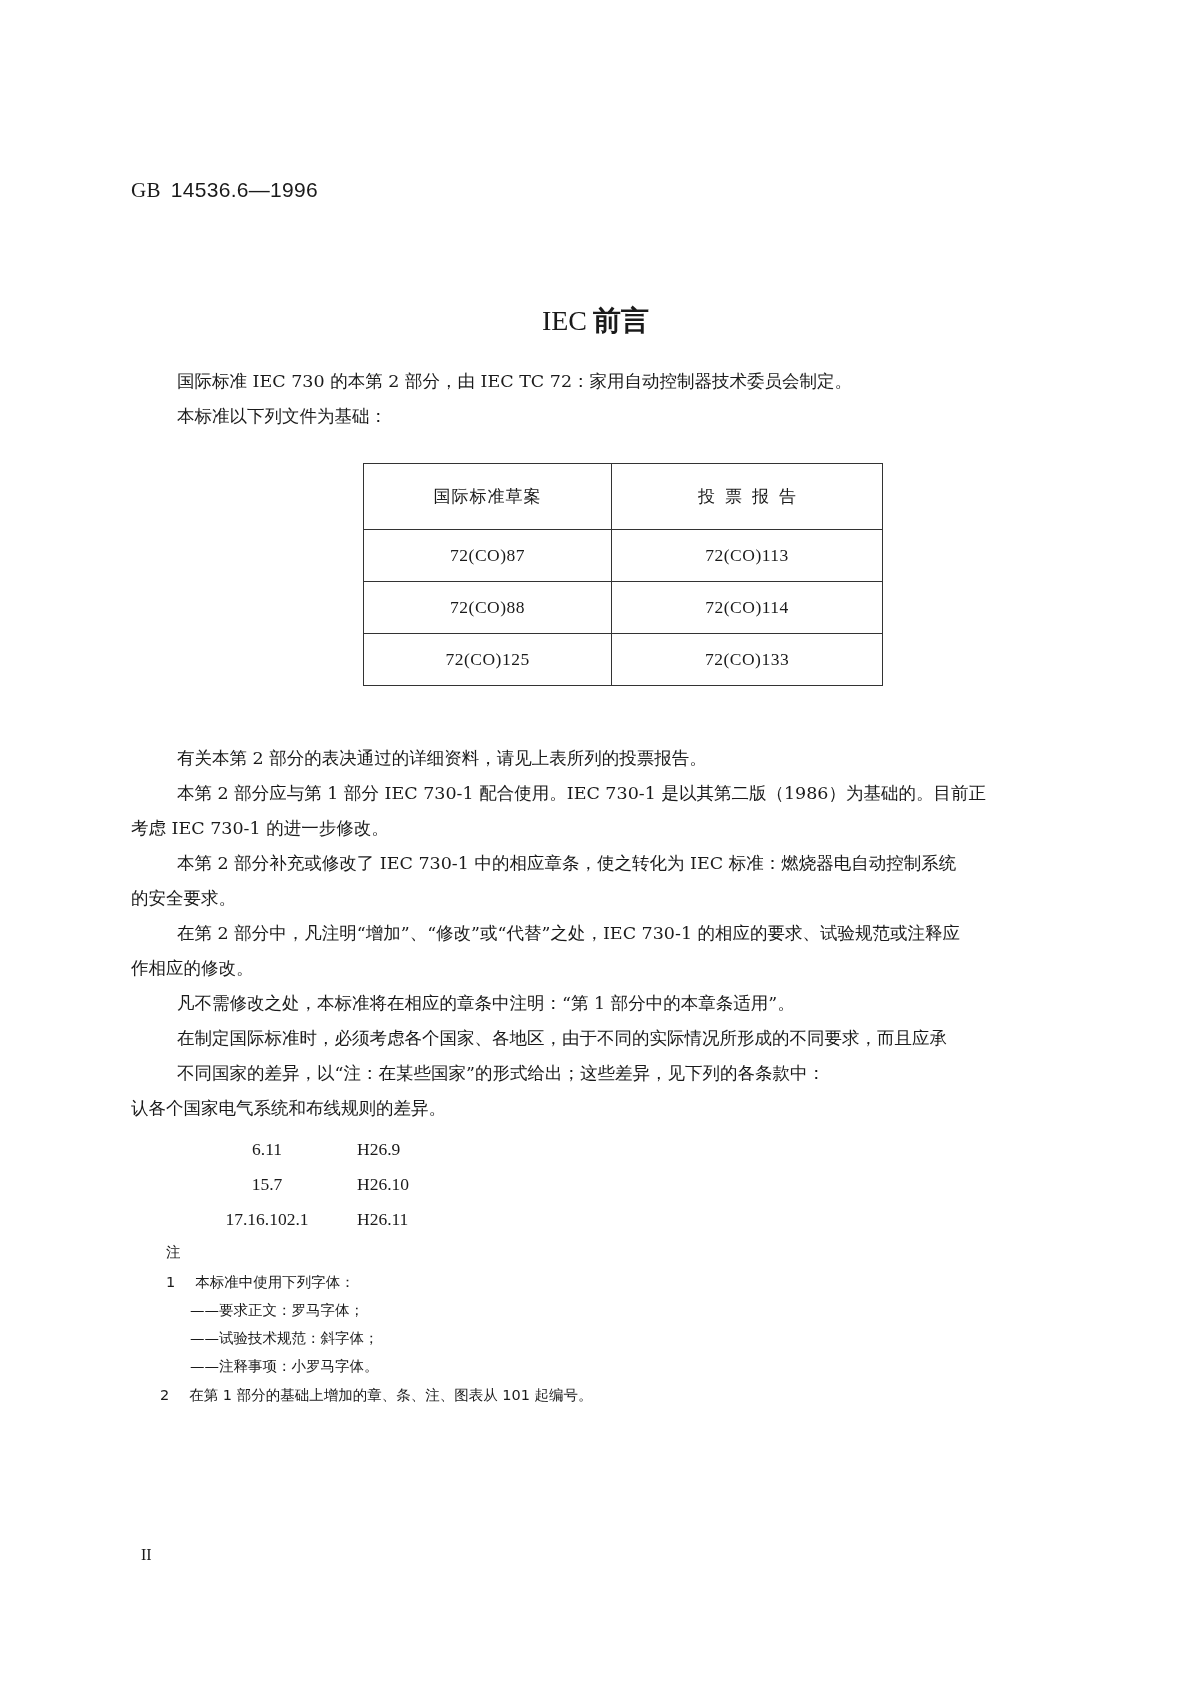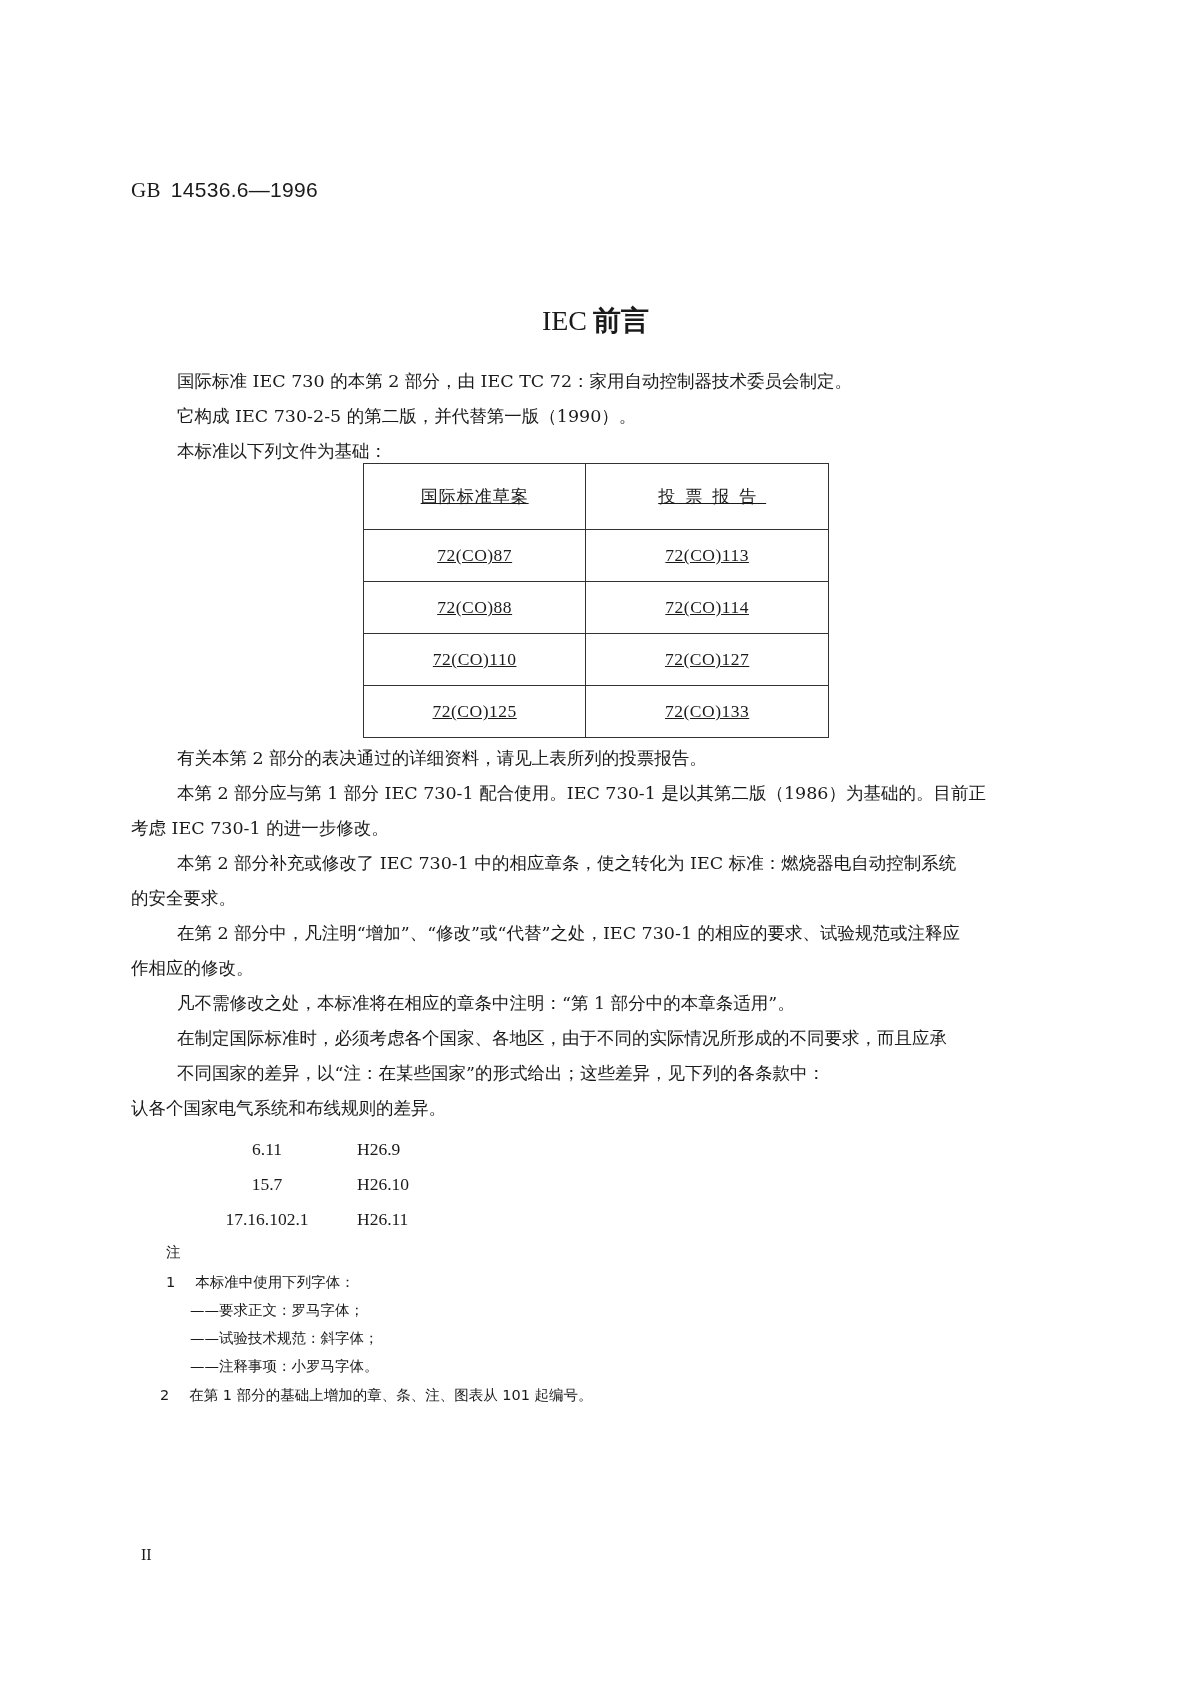--- a/index.html
+++ b/index.html
@@ -6,22 +6,22 @@
   body { width: 1191px; height: 1684px; position: relative; overflow: hidden;
          font-family: "DejaVu Serif", "Liberation Serif", serif; color: #1a1a1a; }
   .abs { position: absolute; white-space: nowrap; }
   #doc-code { left: 131px; top: 178px; font-size: 21px; font-family: "Liberation Sans", "DejaVu Sans", sans-serif; letter-spacing: 0.3px; }
   #doc-code .gb { font-family: "Liberation Serif", serif; font-weight: normal; margin-right: 10px; }
   #title { left: 0; width: 1191px; top: 302px; text-align: center; font-size: 28px; font-family: "Liberation Serif", serif; }
   #title .zh { font-weight: bold; font-family: "DejaVu Sans", sans-serif; margin-left: 6px; }
   .para { font-size: 17.5px; line-height: 35px; left: 131px; width: 930px; white-space: normal; }
   .para .indent { padding-left: 46px; }
   .line { display: block; }
-  table#basis { position: absolute; left: 363px; top: 463px; width: 466px; border-collapse: collapse;
-                border: 1.5px solid #222; font-size: 17px; text-decoration: underline; }
+  table#basis { position: absolute; left: 363px; top: 463px; width: 520px; border-collapse: collapse;
+                border: 1.5px solid #222; font-size: 17px; }
   #basis th, #basis td { border: 1.3px solid #333; text-align: center; font-weight: normal; height: 51px; padding: 0; }
   #basis th { height: 65px; }
   #basis th.c1 { letter-spacing: 1px; }
   #basis th.c2 { letter-spacing: 10px; padding-left: 10px; }
   #basis td { font-family: "Liberation Serif", serif; font-size: 17.5px; letter-spacing: 0.5px; }
   .clause-row { position: absolute; left: 177px; font-size: 17.5px; font-family: "Liberation Serif", serif; text-align: center; }
   .clause-row span { display: inline-block; }
   .clause-row .a { width: 180px; }
   .note { font-size: 14.5px; font-family: "DejaVu Sans", sans-serif; }
   #page-num { left: 141px; top: 1546px; font-family: "Liberation Serif", serif; font-size: 16px; }
@@ -32,43 +32,38 @@
 <div id="doc-code" class="abs">
   <span class="gb">GB</span><span>14536.6—1996</span>
 </div>
 
 <div id="title" class="abs">
   <span>IEC</span><span class="zh">前言</span>
 </div>
 
 <div class="abs para" style="top:364px;">
   <span class="line indent">国际标准 IEC 730 的本第 2 部分，由 IEC TC 72：家用自动控制器技术委员会制定。</span>
-  <span class="line indent">它构成 IEC 730-2-5 的第二版，并代替第一版（1990）。</span>
   <span class="line indent">本标准以下列文件为基础：</span>
 </div>
 
 <table id="basis">
   <thead>
     <tr>
       <th class="c1">国际标准草案</th>
       <th class="c2">投票报告</th>
     </tr>
   </thead>
   <tbody>
     <tr>
       <td>72(CO)87</td>
       <td>72(CO)113</td>
     </tr>
     <tr>
       <td>72(CO)88</td>
       <td>72(CO)114</td>
-    </tr>
-    <tr>
-      <td>72(CO)110</td>
-      <td>72(CO)127</td>
     </tr>
     <tr>
       <td>72(CO)125</td>
       <td>72(CO)133</td>
     </tr>
   </tbody>
 </table>
 
 <div class="abs para" style="top:741px;">
   <span class="line indent">有关本第 2 部分的表决通过的详细资料，请见上表所列的投票报告。</span>

